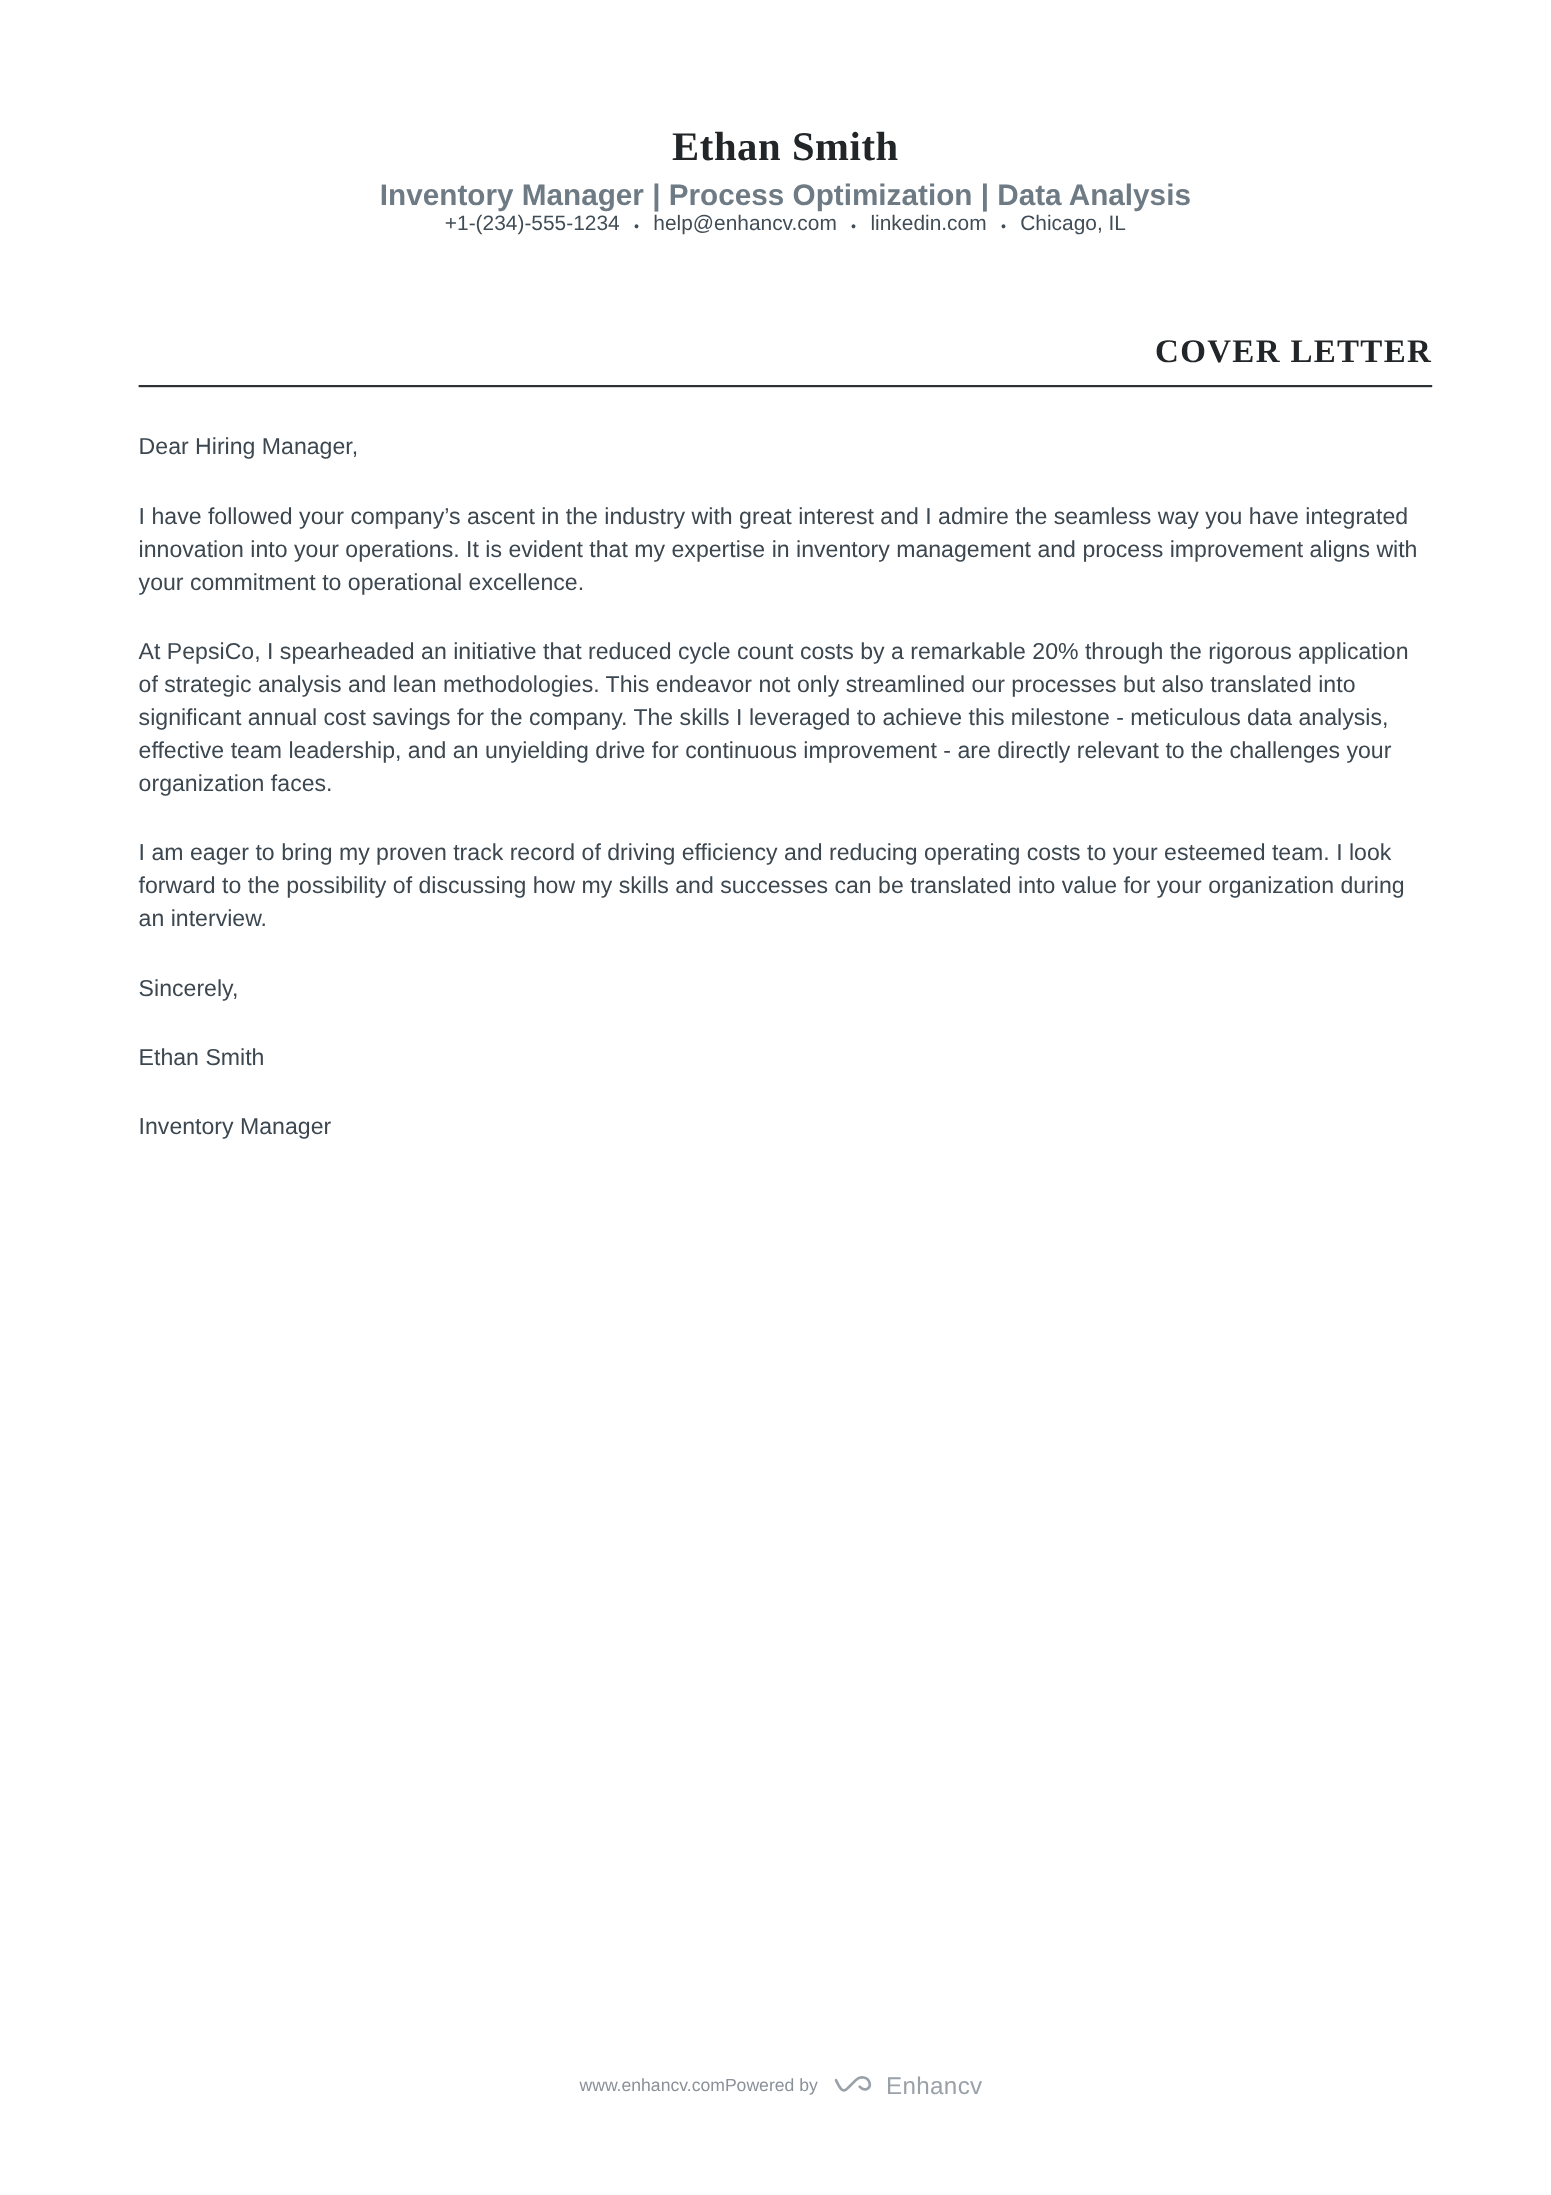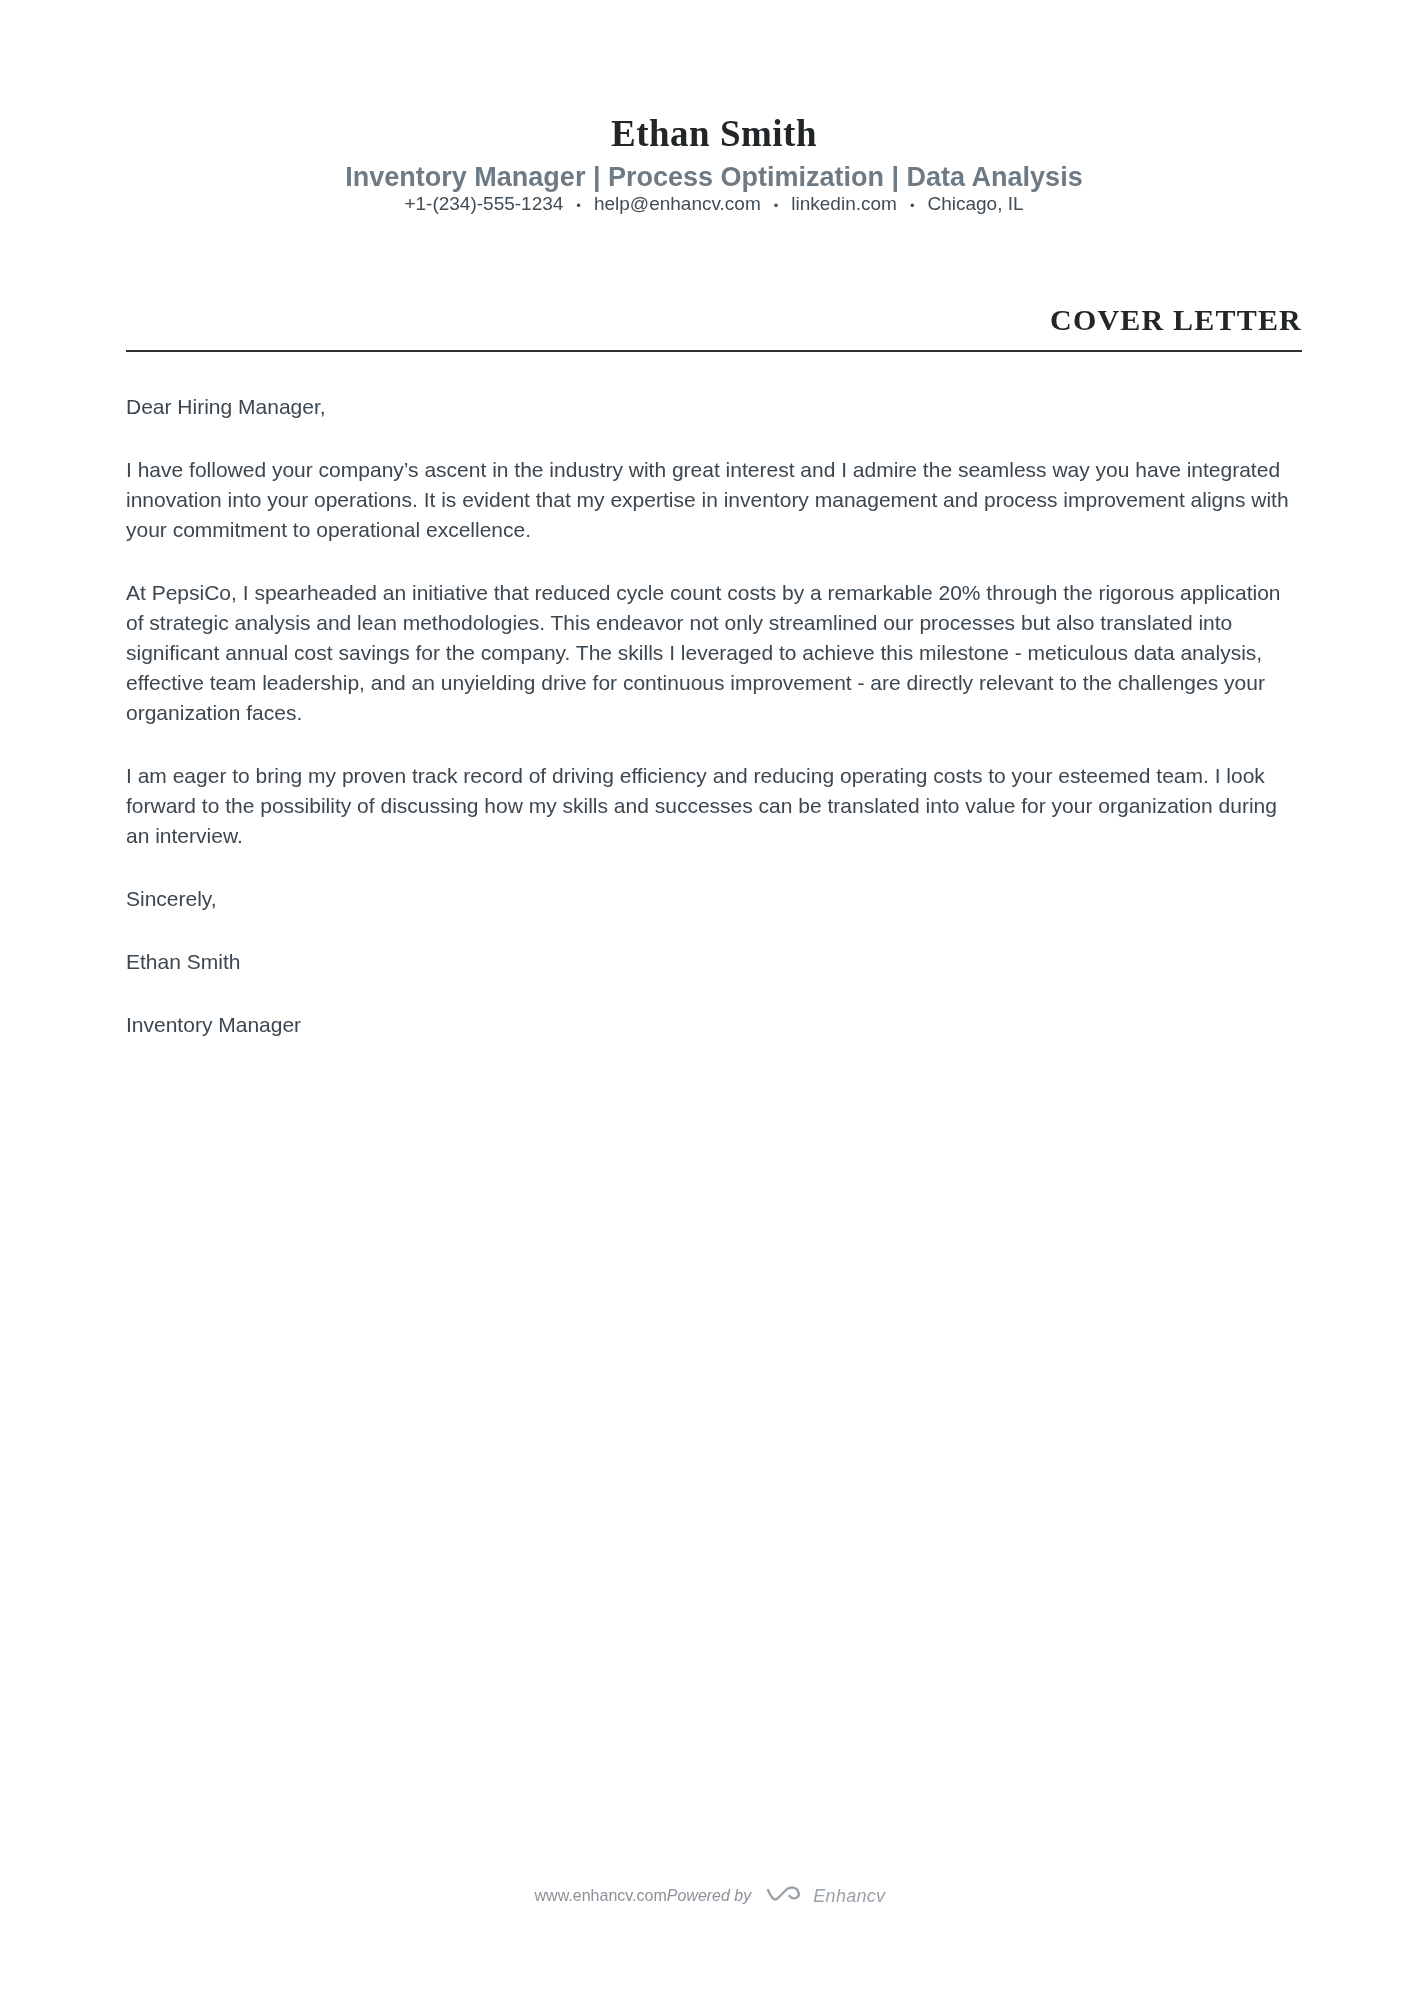--- a/index.html
+++ b/index.html
@@ -69,29 +69,29 @@
     position:absolute;
     left:130px; right:120px; top:1848px;
     display:flex; justify-content:center; align-items:center;margin-top:36px;
   }
   .site-link {
     font-size:16px;
     color:var(--footer-muted, #8a9199);
     text-decoration:none;
   }
   .powered {
-    display:flex; align-items:center; gap:14px;font-style:italic;
+    display:flex; align-items:center; gap:14px;
   }
   .powered-label {
     font-size:16px;
     color:var(--footer-muted, #6f767d);
   }
   .brand-lockup { display:flex; align-items:center; gap:10px; }
   .brand-text {
-    font-size:18px;
+    font-size:22px;
     letter-spacing:0.3px;
     color:var(--brand-gray, #9aa1a8);
   }
 </style>
 </head>
 <body>
 
 <div class="page">
 
   <header class="doc-header">

